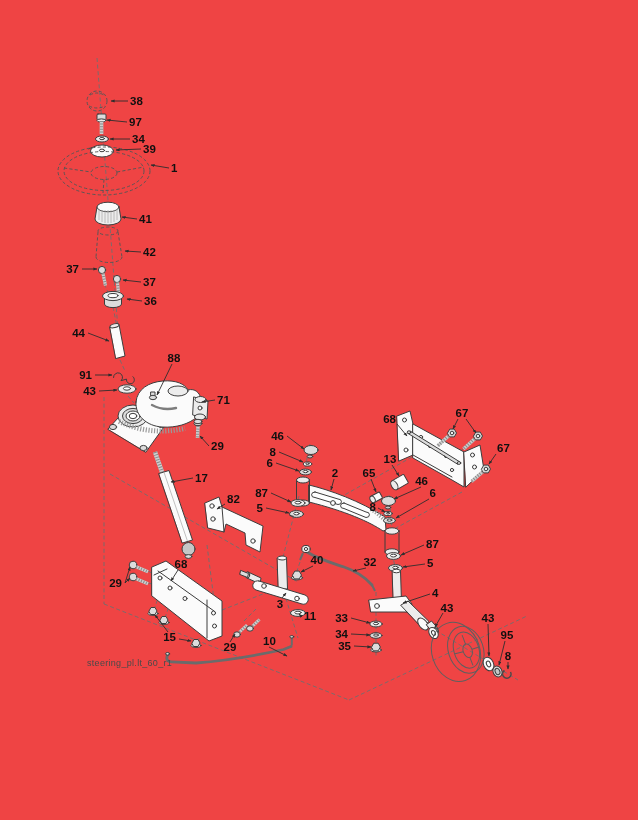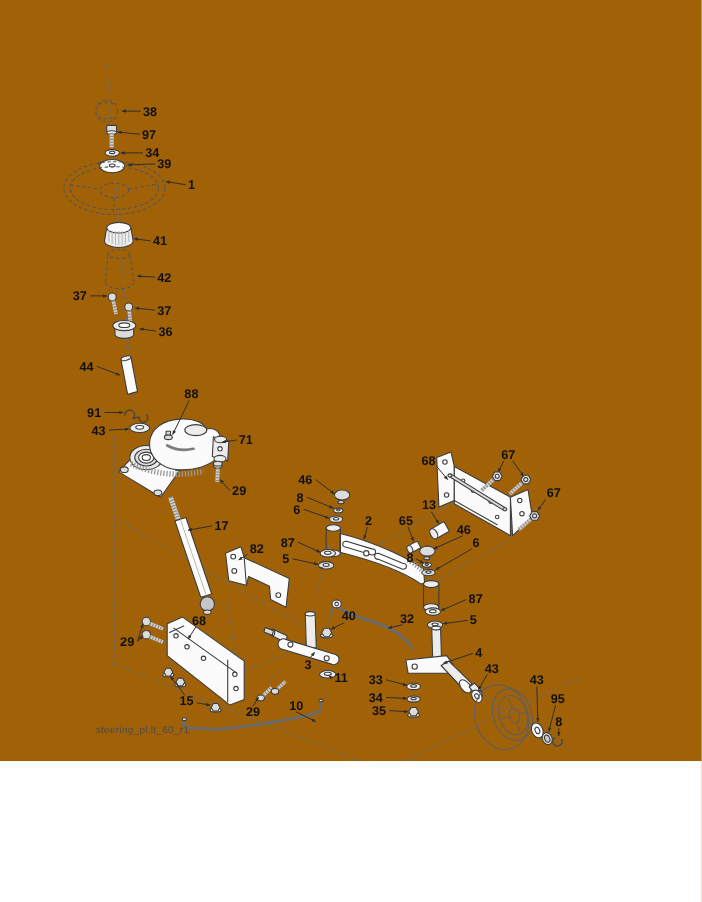--- a/index.html
+++ b/index.html
@@ -1,16 +1,16 @@
 <!DOCTYPE html>
 <html><head>
 <meta charset="utf-8">
 <style>
   html,body{margin:0;padding:0;background:#fff;}
-  .page{position:relative;width:638px;height:692px;background:#a16207;overflow:hidden;
+  .page{position:relative;width:638px;height:820px;background:#ef4444;overflow:hidden;
         font-family:"Liberation Sans",sans-serif;}
   svg{display:block;}
   
   .s    {stroke:#3d3d3d;stroke-width:1;fill:none;stroke-linejoin:round;stroke-linecap:round;}
   .fw   {fill:#fbfbfb;}
   .f0   {fill:#ffffff;}
   .f1   {fill:#ececec;}
   .f2   {fill:#dcdcdc;}
   .f3   {fill:#c6c6c6;}
   .dash {stroke:#6e6e6e;stroke-width:0.9;fill:none;stroke-dasharray:4 2.6;}

